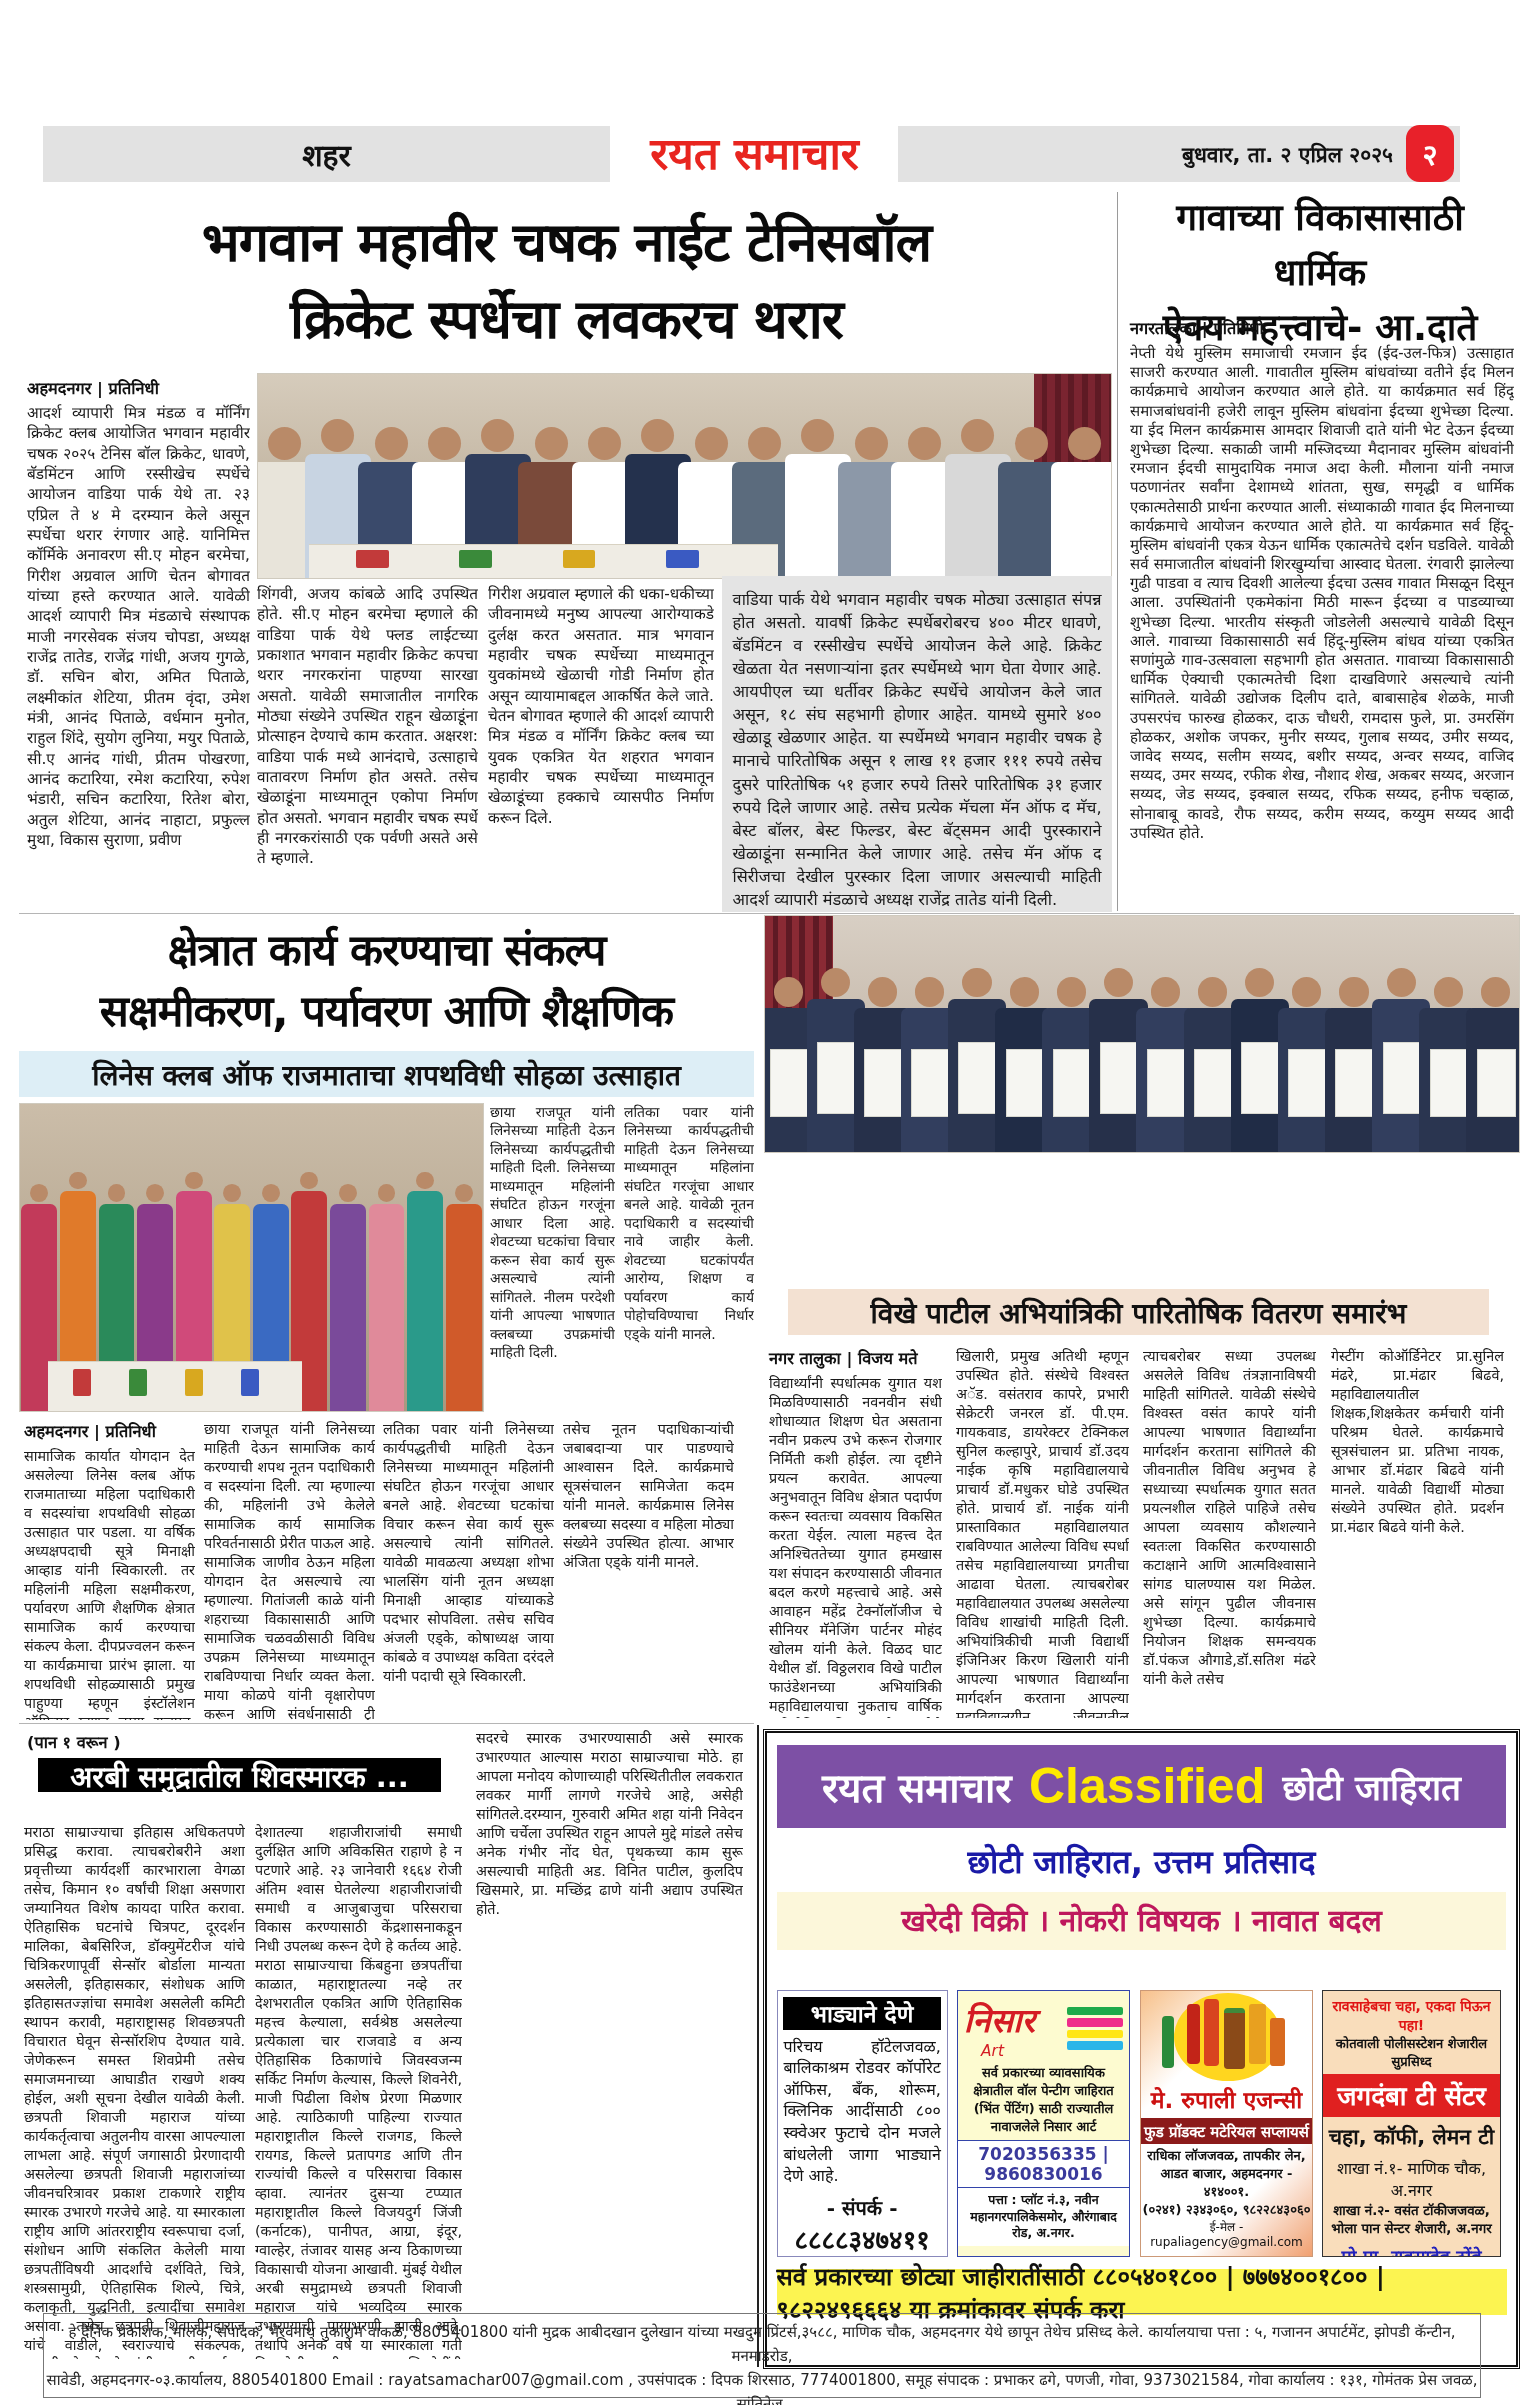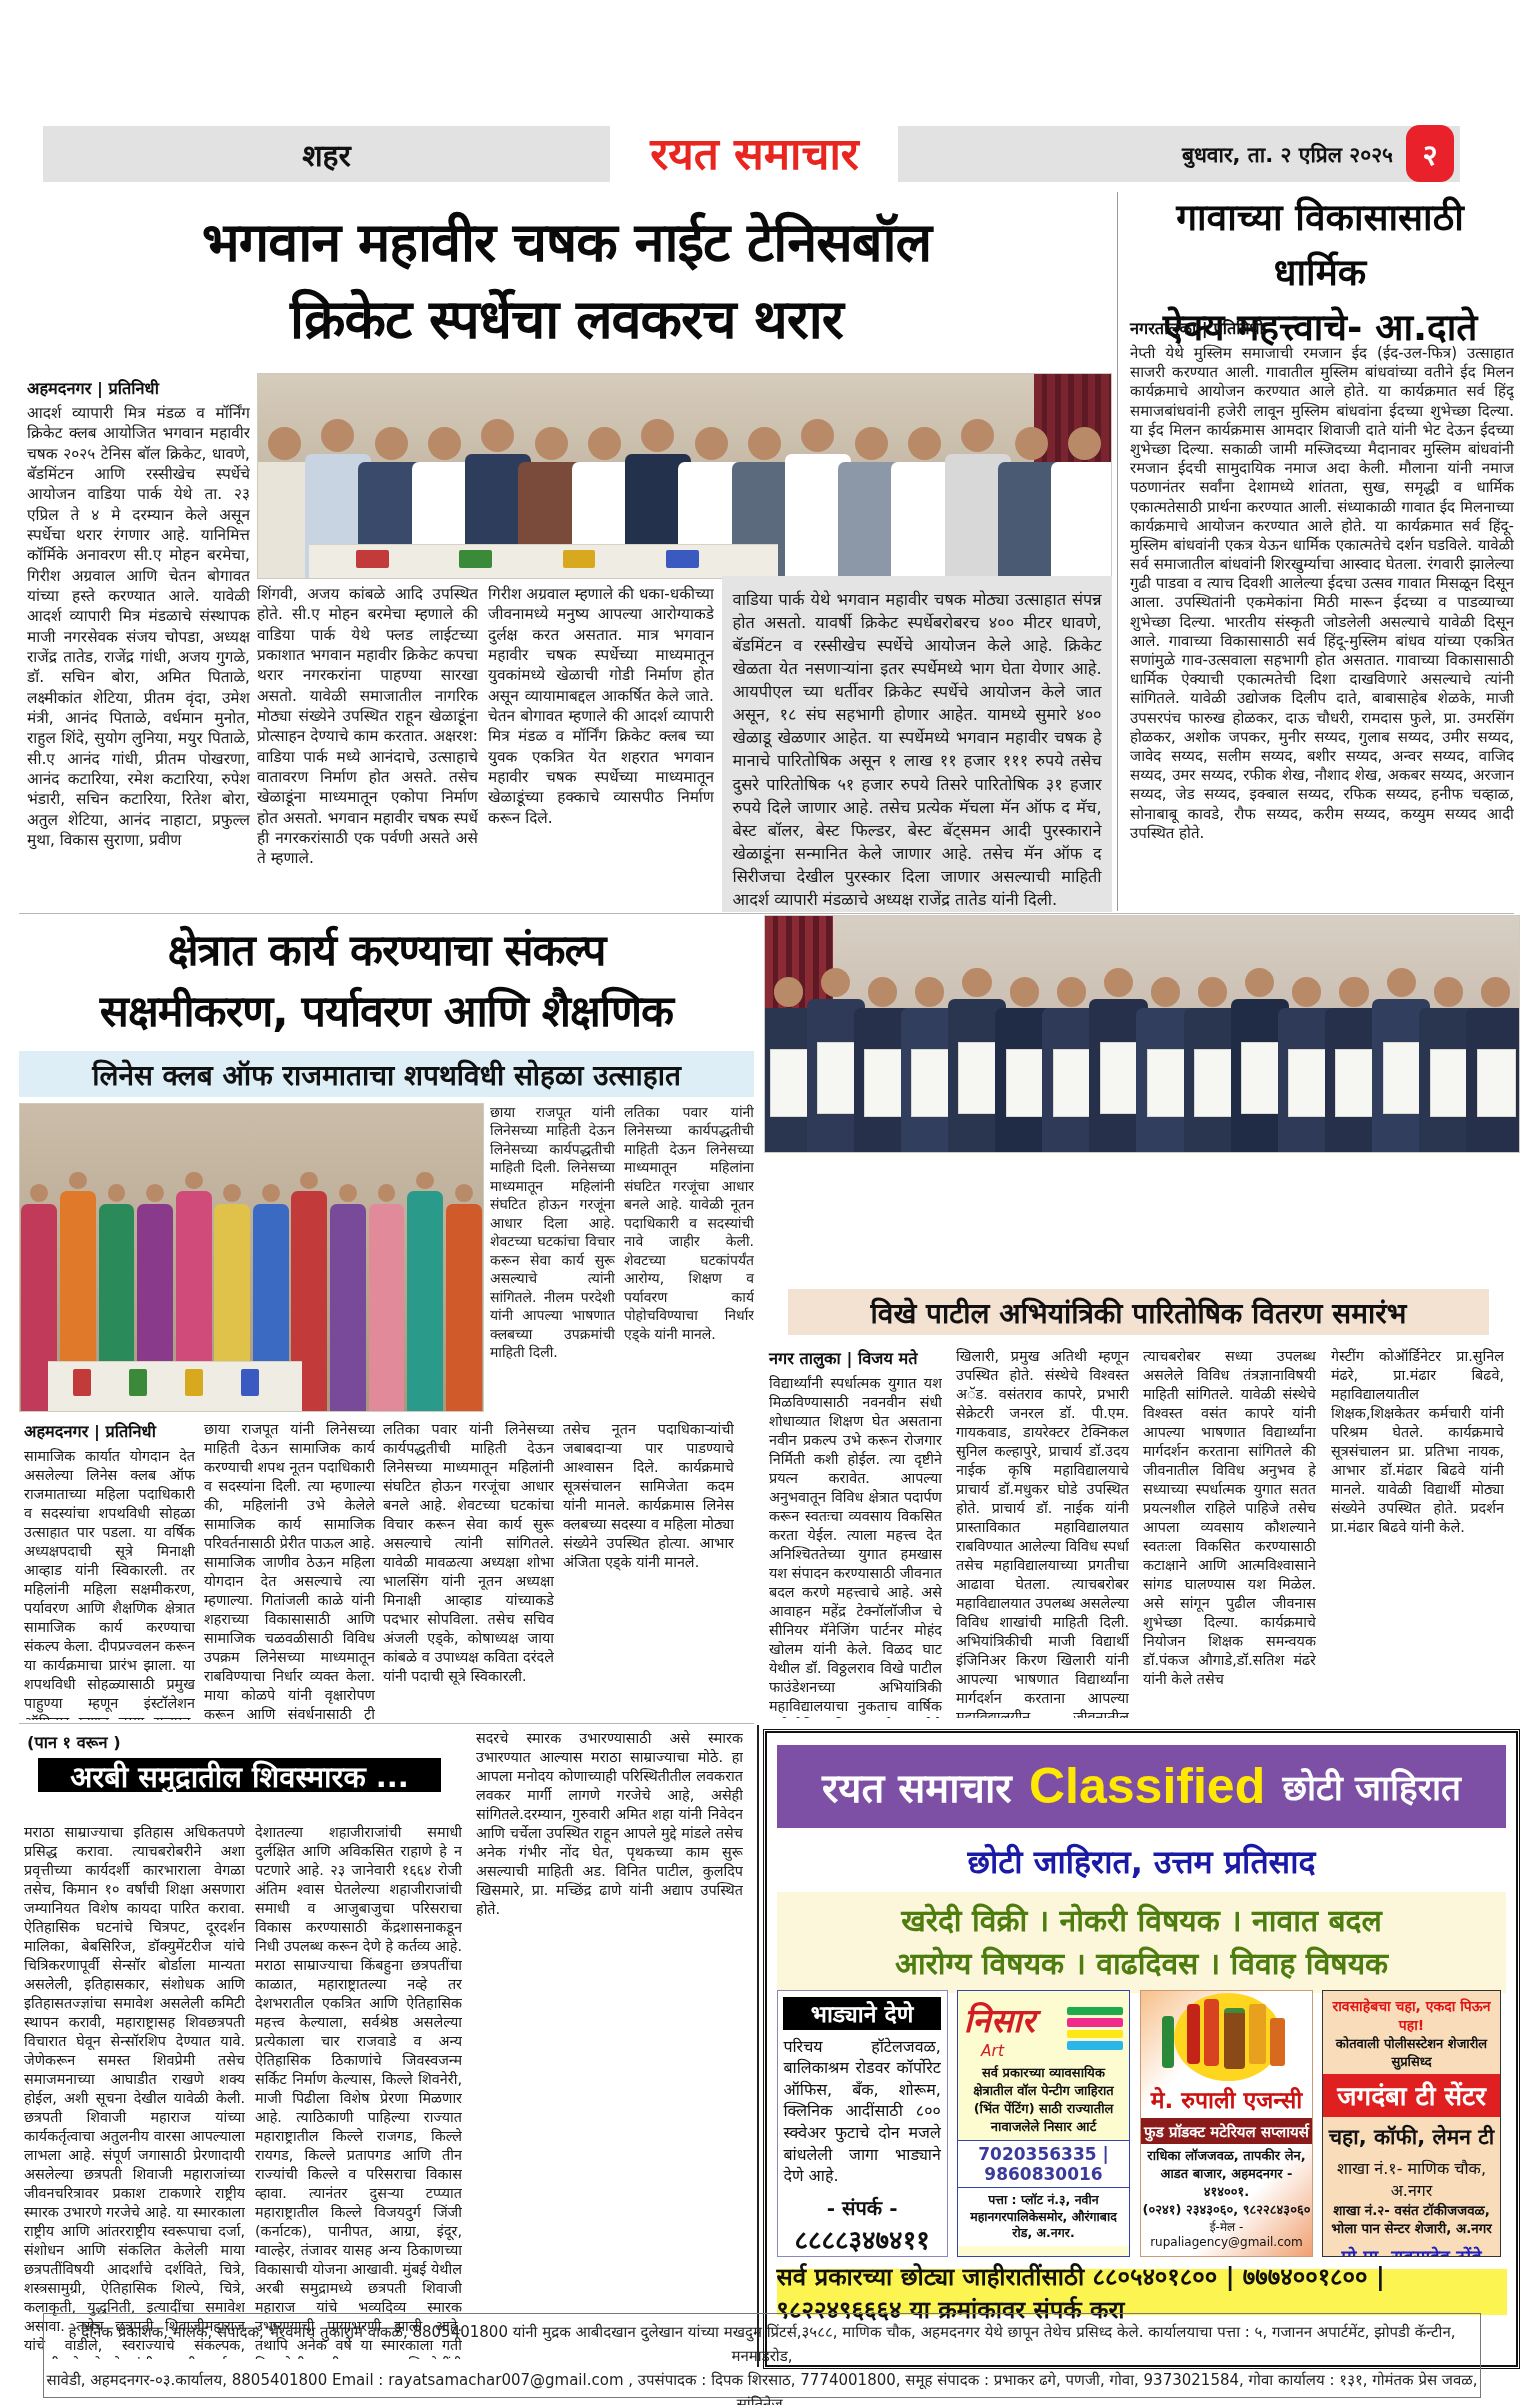--- a/index.html
+++ b/index.html
@@ -15,21 +15,21 @@
   .subheadbar{display:flex;align-items:center;justify-content:center;font-weight:bold;}
   .graybox{background:#e4e4e4;}
   .photo{overflow:hidden;border:1px solid #cfcabe;}
   .ph-person{position:absolute;display:flex;flex-direction:column;align-items:center;}
   .ph-head{border-radius:50%;background:#b98a68;}
   .ph-torso{border-radius:6.7px 6.7px 0 0;}
   .ph-cert{background:#f6f6f2;border:1px solid #d9d9d0;}
   .blacktitle{background:#000;color:#fff;font-weight:bold;display:flex;align-items:center;justify-content:center;}
   .clsbox{border:2.9px solid #111;outline:1px solid #111;outline-offset:1.9px;background:#fff;}
   .clsbanner{background:#7d50a5;display:flex;align-items:center;justify-content:center;gap:17.3px;}
-  .catbox{background:#fcf7da;text-align:center;color:#4d7c0f;font-weight:bold;}
+  .catbox{background:#fcf7da;text-align:center;color:#be185d;font-weight:bold;}
   .adbox{position:absolute;overflow:hidden;background:#fff;}
   .ystrip{background:#fcf451;display:flex;align-items:center;justify-content:center;font-weight:bold;}
   .footerbox{border:1px solid #777;text-align:center;font-size:15px;line-height:1.6;color:#222;padding-top:5.8px;}
   .vline{background:#9a9a9a;width:1px;}
   .hline{background:#b5b5b5;height:1px;}
   .stripe{height:8.6px;margin:2.9px 0;border-radius:1.9px;}
 </style>
 </head>
 <body>
 
@@ -332,21 +332,20 @@
 
   <div class="abs clsbox" style="left:765px;top:1731px;width:749px;height:632px;">
     <div class="clsbanner" style="margin:11.5px 9.6px 0 9.6px;height:83px;">
       <span style="color:#fff;font-weight:bold;font-size:40px;">रयत समाचार</span>
       <span style="color:#ffe900;font-weight:900;font-size:50px;font-family:'Liberation Sans',sans-serif;">Classified</span>
       <span style="color:#fff;font-weight:bold;font-size:35px;">छोटी जाहिरात</span>
     </div>
     <div style="text-align:center;margin-top:11.5px;color:#1a1aa6;font-weight:bold;font-size:32px;">छोटी जाहिरात, उत्तम प्रतिसाद</div>
     <div class="catbox" style="margin:9.6px 9.6px 0 9.6px;padding:7.7px 0;">
       <div style="font-size:30px;line-height:43px;">खरेदी विक्री  ।  नोकरी विषयक  ।  नावात बदल</div>
-      <div style="font-size:30px;line-height:43px;">आरोग्य विषयक । वाढदिवस । विवाह विषयक</div>
     </div>
 
     <div class="adbox" style="left:9.6px;top:257px;width:171px;height:267px;border:1px solid #8888bb;padding:5.8px;box-sizing:border-box;">
       <div class="blacktitle" style="height:33px;font-size:23px;">भाड्याने देणे</div>
       <div style="font-size:16px;line-height:1.35;text-align:justify;margin-top:5.8px;">परिचय हॉटेलजवळ, बालिकाश्रम रोडवर कॉर्पोरेट ऑफिस, बँक, शोरूम, क्लिनिक आदींसाठी ८०० स्क्वेअर फुटाचे दोन मजले बांधलेली जागा भाड्याने देणे आहे.</div>
       <div style="text-align:center;font-weight:bold;font-size:20px;margin-top:7.7px;">- संपर्क -</div>
       <div style="text-align:center;font-weight:bold;font-size:26px;">८८८८३४७४११</div>
     </div>
 
     <div class="adbox" style="left:190px;top:257px;width:173px;height:267px;border:1.9px solid #3344aa;background:#fdfbd0;box-sizing:border-box;">

